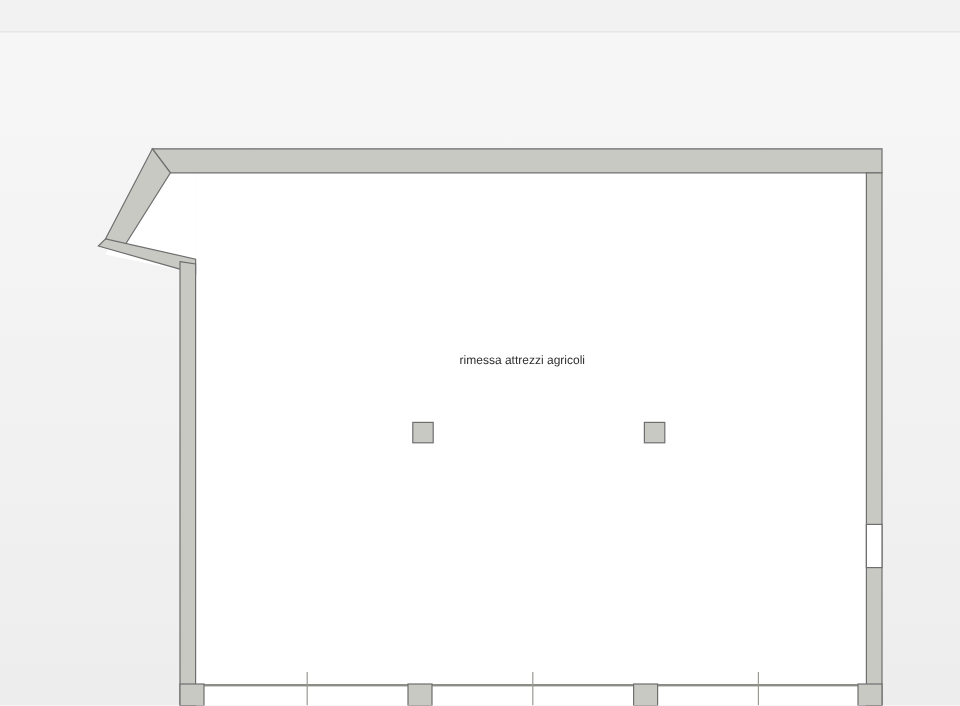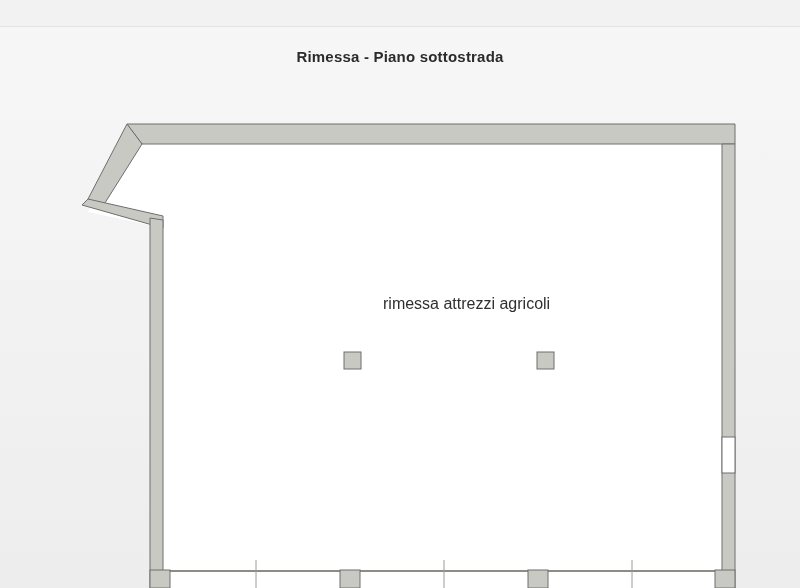--- a/index.html
+++ b/index.html
@@ -41,37 +41,36 @@
   }
   #drawing {
     position: absolute;
     left: 0;
     top: 0;
     width: 800px;
     height: 588px;
   }
   .room-label {
     position: absolute;
-    font-size: 16px;
+    font-size: 10px;
     color: #2f2f2f;
     white-space: nowrap;
   }
   #room-label-main {
     left: 383px;
     top: 295px;
   }
 </style>
 </head>
 <body>
 
 <div id="page">
 
   <div id="topbar"></div>
 
-  <div id="plan-title">Rimessa - Piano sottostrada</div>
 
   <svg id="drawing" viewBox="0 0 800 588" width="800" height="588" xmlns="http://www.w3.org/2000/svg">
 
     <path d="M 163,228 L 163,588 L 722,588 L 722,144 L 163,144 Z" fill="#ffffff" stroke="none"></path>
     <path d="M 163,144 L 163,228 L 88,212 L 127,128 Z" fill="#ffffff" stroke="none"></path>
 
     <path d="M 127,124 L 735,124 L 735,144 L 150,144 L 142,144 Z" fill="#c9c9c4" stroke="#6e6e6e" stroke-width="1"></path>
 
     <path d="M 127,124 L 142,144 L 103,206 L 88,199 Z" fill="#c9c9c4" stroke="#6e6e6e" stroke-width="1"></path>
     <path d="M 82,205 L 88,199 L 163,216 L 163,228 Z" fill="#c9c9c4" stroke="#6e6e6e" stroke-width="1"></path>

